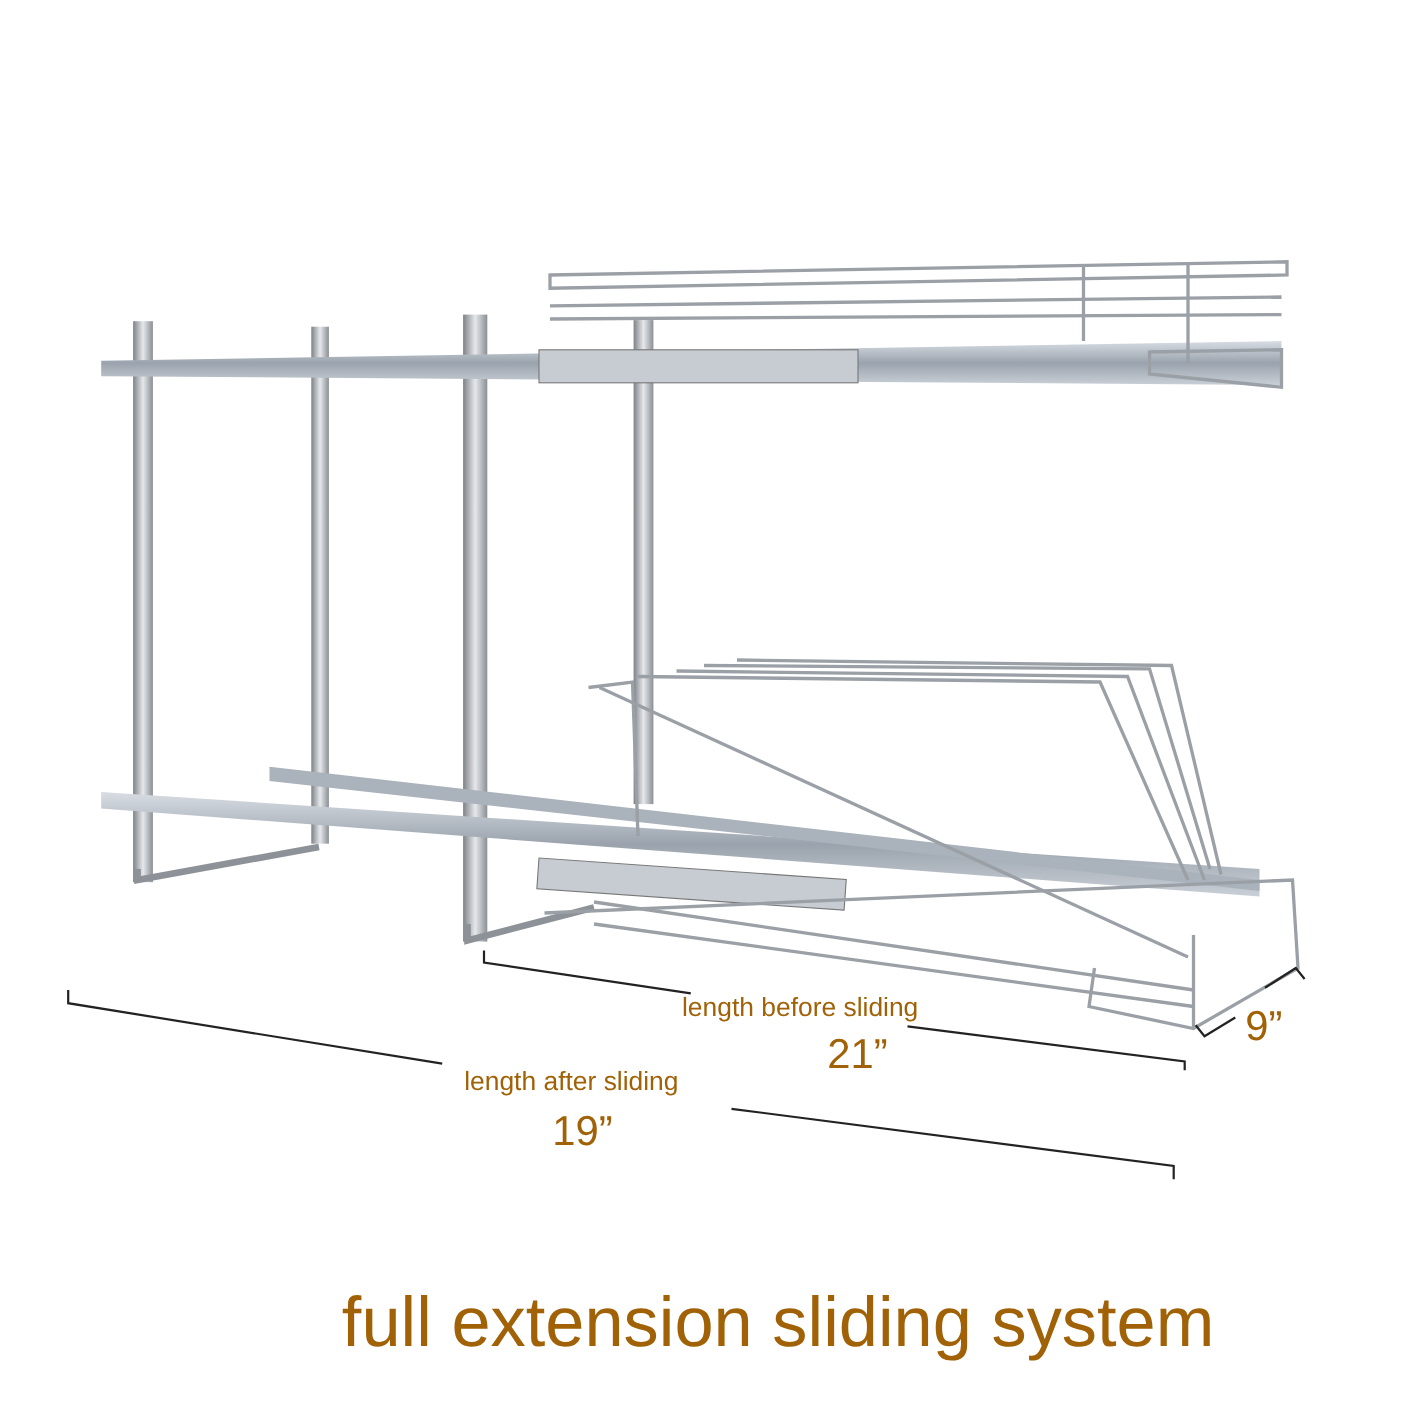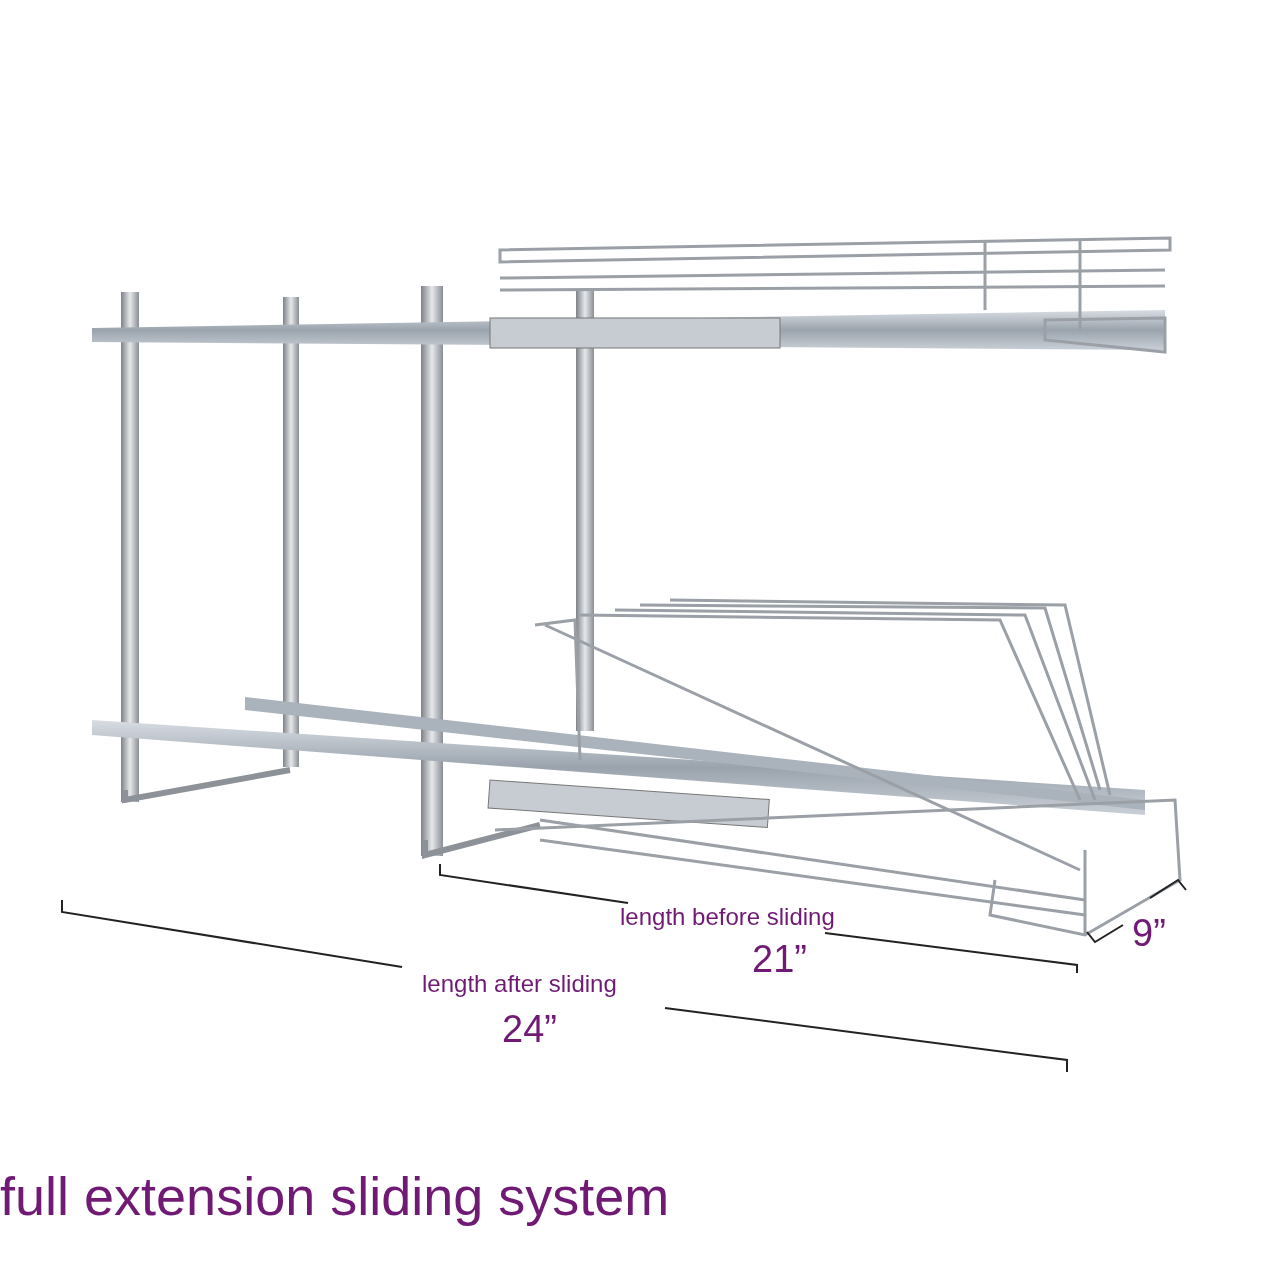--- a/index.html
+++ b/index.html
@@ -1,21 +1,21 @@
 <!DOCTYPE html>
 <html><head>
 <meta charset="utf-8">
 <style>
   html,body{margin:0;padding:0;background:#fff;}
   body{width:1279px;height:1278px;position:relative;overflow:hidden;font-family:"Liberation Sans",sans-serif;color:#111;}
   .photo{position:absolute;left:0;top:0;width:1279px;height:1278px;}
-  .lbl{position:absolute;white-space:nowrap;color:#701a75;}
+  .lbl{position:absolute;white-space:nowrap;color:#a16207;}
   .small{font-size:24px;}
   .big{font-size:38px;}
-  .caption{font-size:54px;left:0;width:1104px;text-align:left;top:1165px;}
+  .caption{font-size:64px;left:0;width:1104px;text-align:right;top:1165px;}
 </style>
 </head>
 <body>
 
 <svg class="photo" viewBox="0 0 1279 1278" xmlns="http://www.w3.org/2000/svg">
   <defs>
     <linearGradient id="chr" x1="0" x2="1" y1="0" y2="0">
       <stop offset="0" stop-color="#7d8288"></stop>
       <stop offset="0.5" stop-color="#e6e8eb"></stop>
       <stop offset="1" stop-color="#8a8f95"></stop>
@@ -78,15 +78,15 @@
     <path d="M62,900 L62,912 L402,967"></path>
     <path d="M665,1008 L1067,1060 L1067,1072"></path>
     <path d="M1087,932 L1095,942 L1123,925"></path>
     <path d="M1150,898 L1178,880 L1186,890"></path>
   </g>
 </svg>
 
 <div class="lbl small" style="left:620px;top:903px;">length before sliding</div>
 <div class="lbl big" style="left:752px;top:938px;">21”</div>
 <div class="lbl small" style="left:422px;top:970px;">length after sliding</div>
-<div class="lbl big" style="left:502px;top:1008px;">24”</div>
+<div class="lbl big" style="left:502px;top:1008px;">19”</div>
 <div class="lbl big" style="left:1132px;top:912px;">9”</div>
 <div class="lbl caption">full extension sliding system</div>
 
 </body></html>

